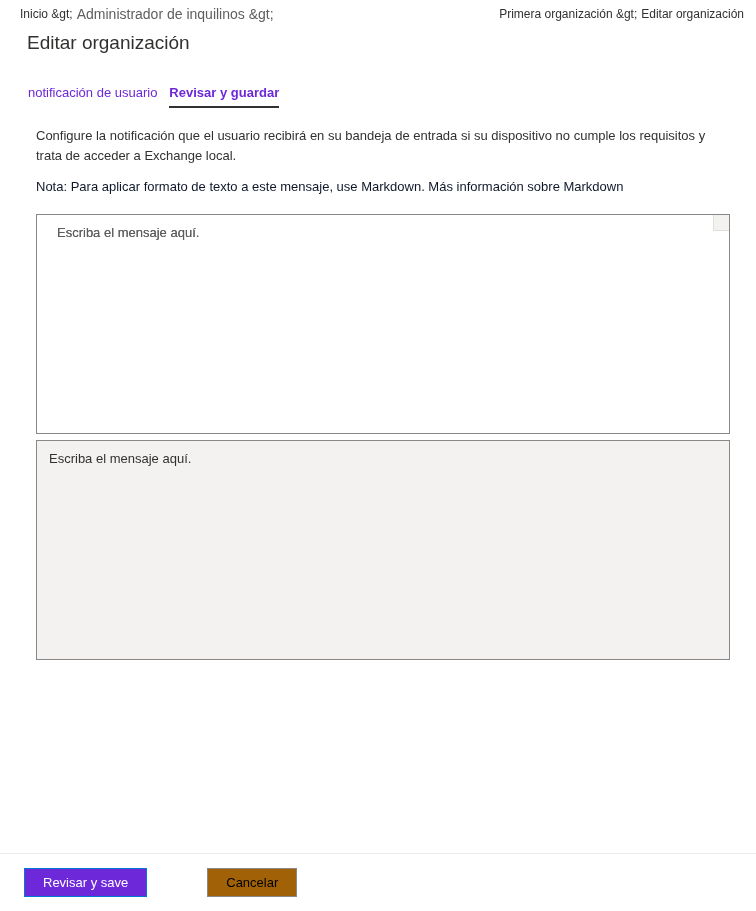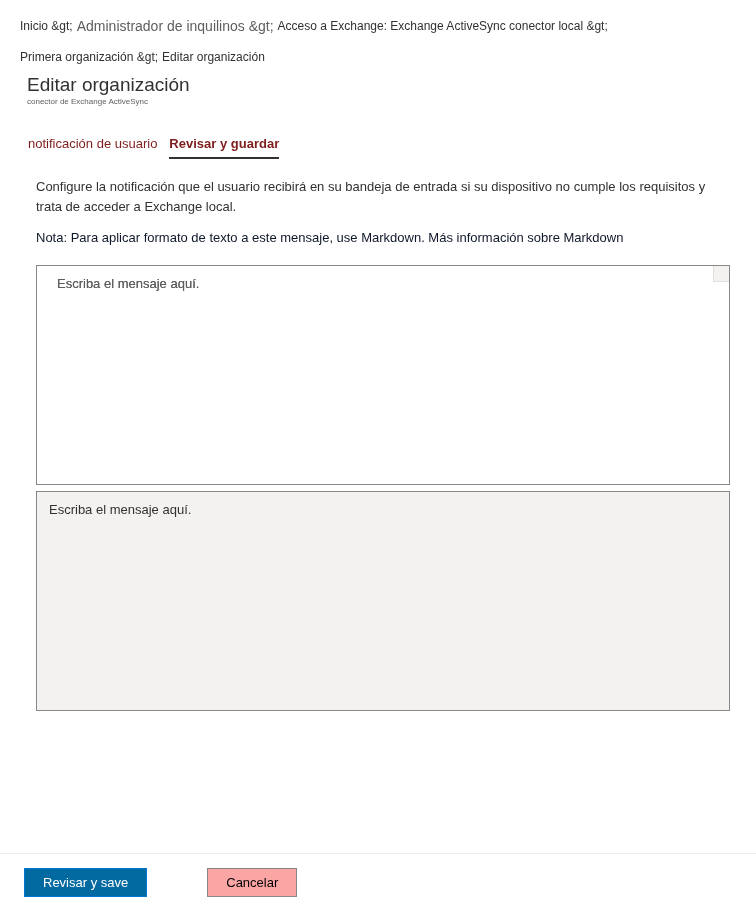--- a/index.html
+++ b/index.html
@@ -23,21 +23,20 @@
       padding: 6px 12px 4px 20px;
       font-size: 12px;
       color: #323130;
       flex-wrap: wrap;
       gap: 4px;
     }
     .breadcrumb-item {
       display: inline-flex;
       align-items: center;
       white-space: nowrap;
-      margin-top: 12px;
     }
     .breadcrumb-item.small {
       font-size: 14px;
       color: #605e5c;
     }
     .header {
       padding: 6px 20px 2px 27px;
     }
     .header-title {
       font-size: 19px;
@@ -51,21 +50,21 @@
     }
     .tabs {
       display: flex;
       padding: 28px 20px 0 28px;
       gap: 12px;
       font-size: 13px;
     }
     .tab {
       padding-bottom: 6px;
       cursor: pointer;
-      color: #7f1d1d;
+      color: #6d28d9;
     }
     .tab.active {
       font-weight: 600;
       border-bottom: 2px solid #323130;
       text-align: right;
     }
     .content {
       padding: 18px 26px 0 36px;
     }
     .description {
@@ -143,45 +142,43 @@
       display: flex;
       gap: 60px;
       align-items: center;
     }
     .btn {
       font-family: inherit;
       font-size: 13px;
       padding: 6px 18px;
       cursor: pointer;
       border: 1px solid #8a8886;
-      background: #fca5a5;
+      background: #a16207;
       min-width: 80px;
     }
     .btn-primary {
-      background: #0369a1;
+      background: #6d28d9;
       border-color: #0078d4;
       color: #fff;
       min-width: 110px;
     }
   </style>
 </head>
 <body>
 
 <div class="breadcrumb">
   <span class="breadcrumb-item">Inicio &amp;gt;</span>
   <span class="breadcrumb-item small">Administrador de inquilinos &amp;gt;</span>
-  <span class="breadcrumb-item">Acceso a Exchange: Exchange ActiveSync conector local &amp;gt;</span>
   <span style="flex:1"></span>
   <span class="breadcrumb-item">Primera organización &amp;gt;</span>
   <span class="breadcrumb-item">Editar organización</span>
 </div>
 
 <div class="header">
   <h1 class="header-title">Editar organización</h1>
-  <div class="header-subtitle">conector de Exchange ActiveSync</div>
 </div>
 
 <div class="tabs">
   <div class="tab">notificación de usuario</div>
   <div class="tab active">Revisar y guardar</div>
 </div>
 
 <div class="content">
   <p class="description">Configure la notificación que el usuario recibirá en su bandeja de entrada si su dispositivo no cumple los requisitos y trata de acceder a Exchange local.</p>
   <p class="note">Nota: Para aplicar formato de texto a este mensaje, use Markdown. Más información sobre Markdown</p>

